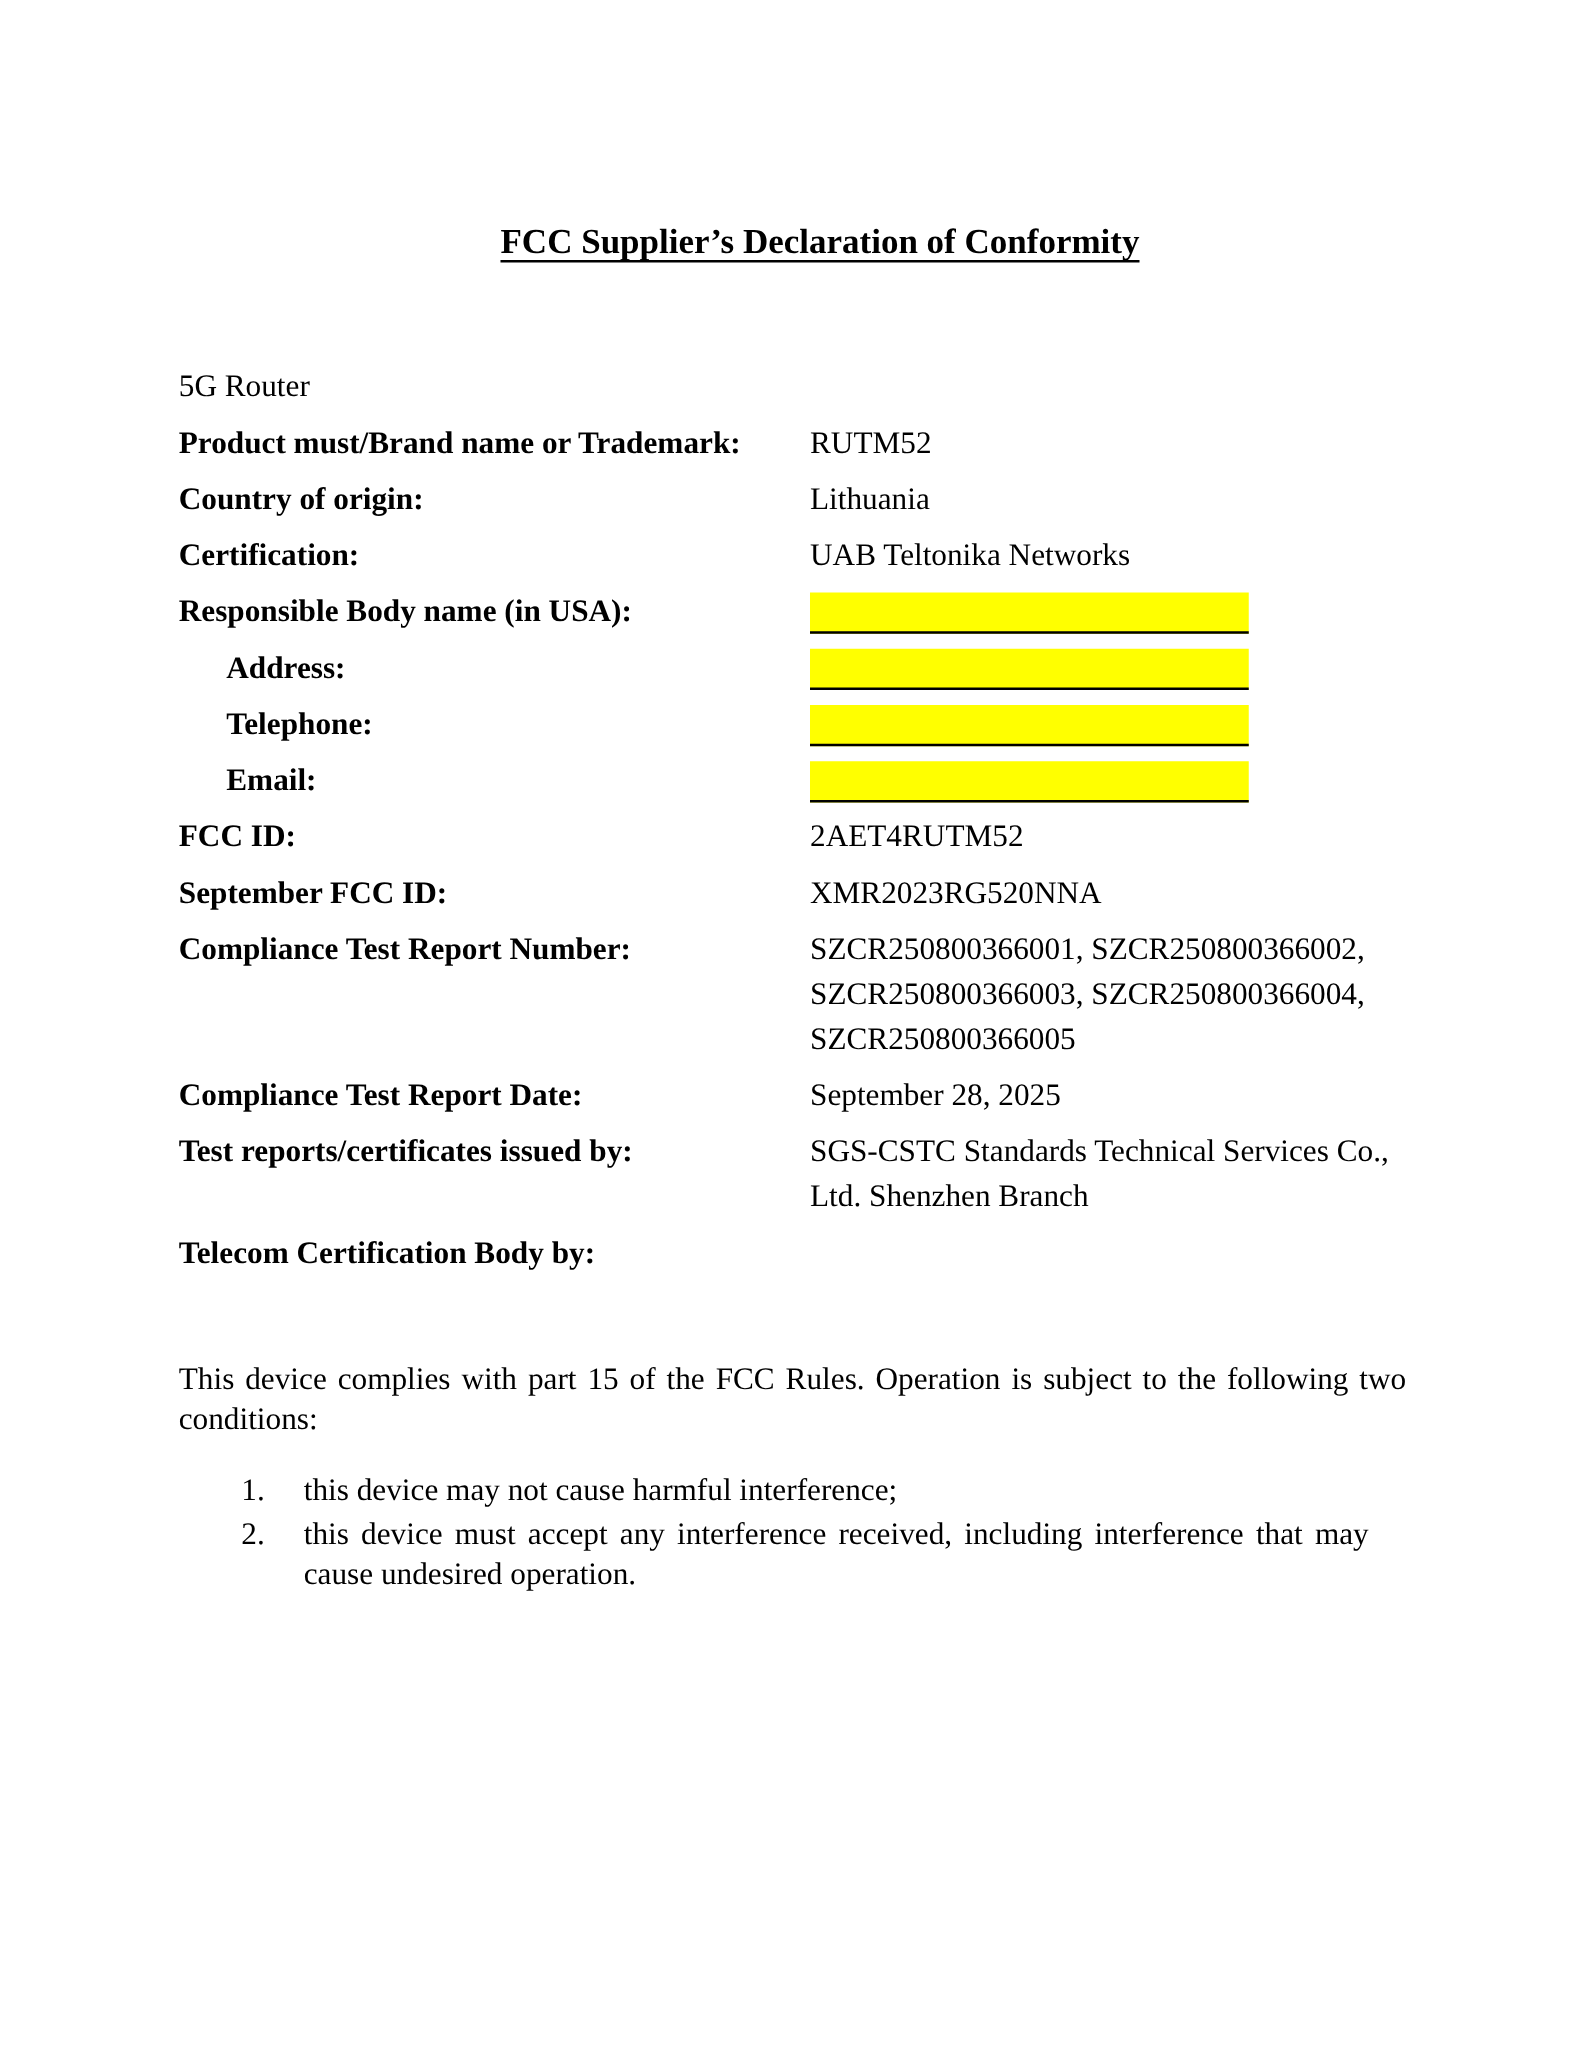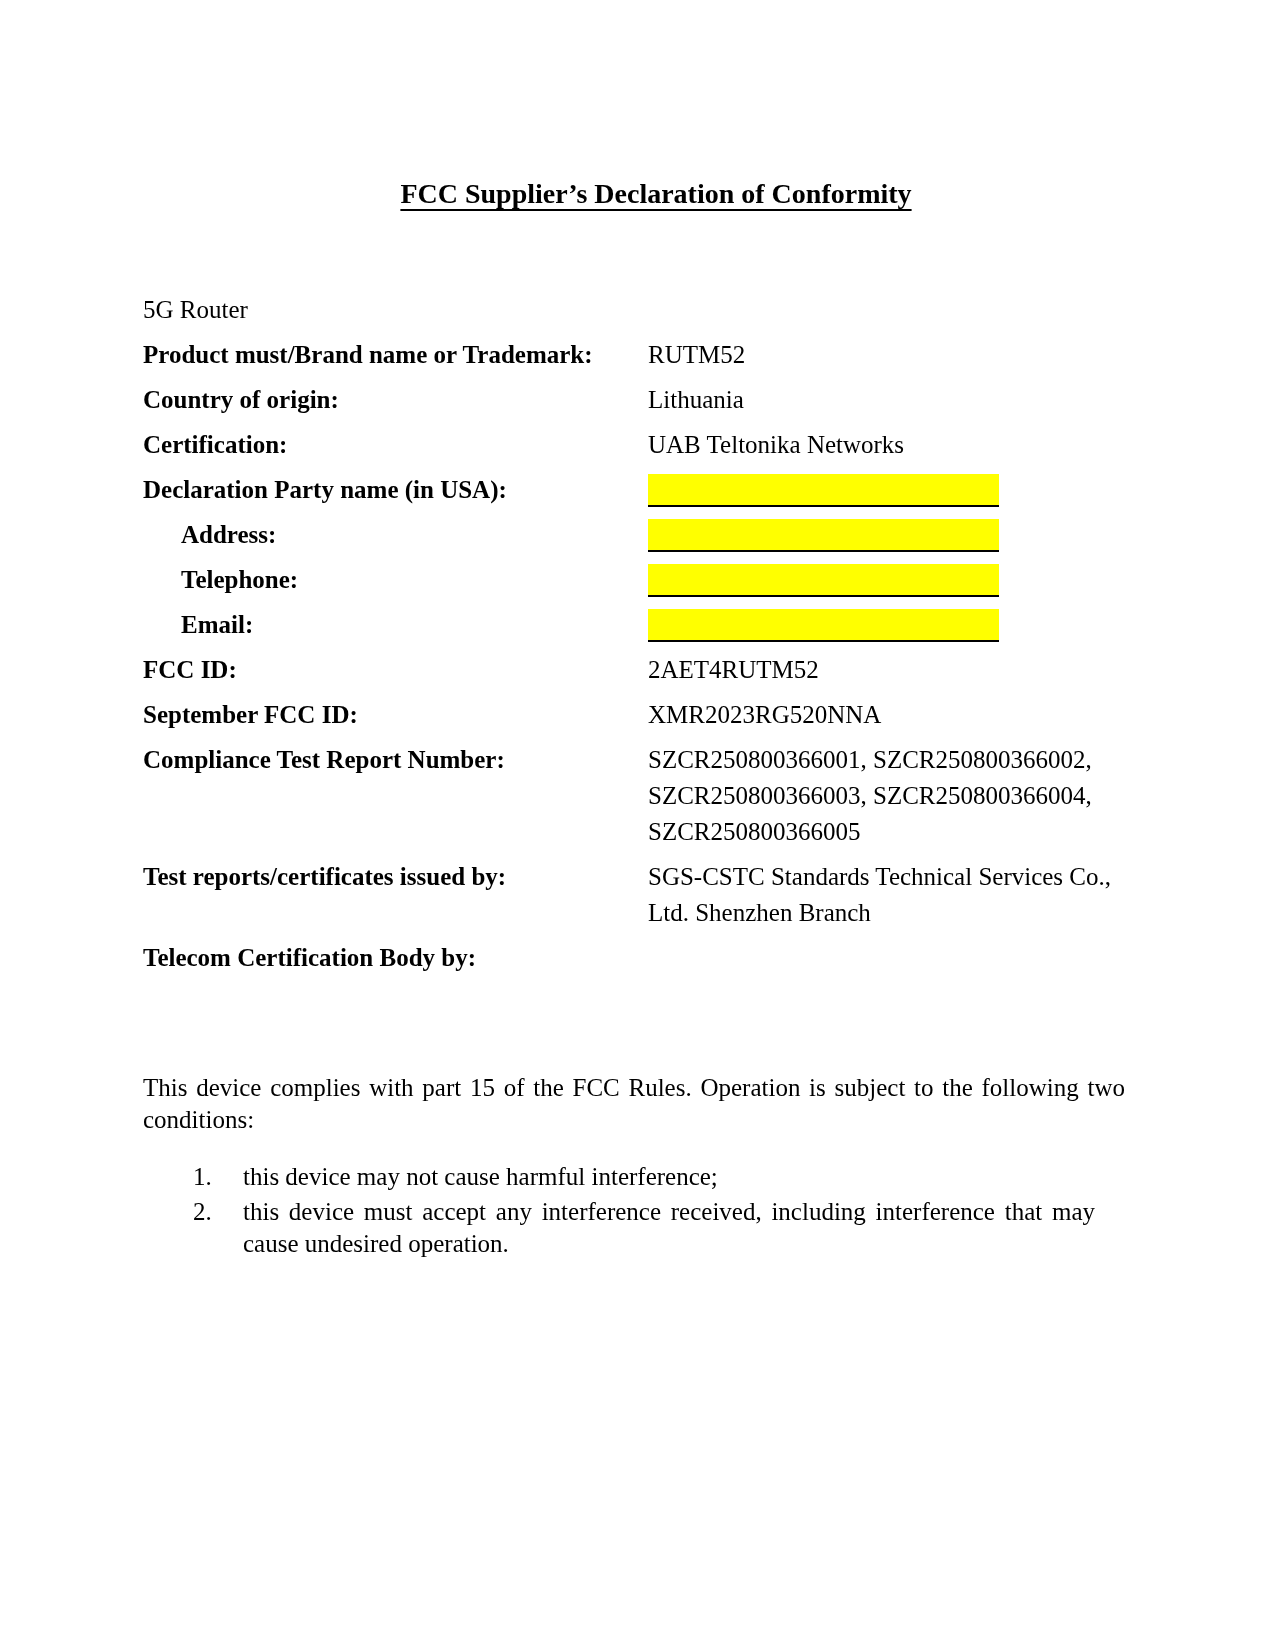--- a/index.html
+++ b/index.html
@@ -54,21 +54,21 @@
     width: 477px;
   }
   .blank-bar {
     width: 351px;
     height: 31px;
     margin-top: 2px;
     background: #FFFF00;
     border-bottom: 2px solid #000000;
   }
   .statement {
-    margin-top: 96px;
+    margin-top: 67px;
     font-size: 25px;
     line-height: 32px;
     text-align: justify;
     width: 982px;
   }
   .conditions {
     margin-top: 24px;
   }
   .cond-item {
     display: flex;
@@ -110,21 +110,21 @@
       <div class="field-label">Country of origin:</div>
       <div class="field-value">Lithuania</div>
     </div>
 
     <div class="field-row">
       <div class="field-label">Certification:</div>
       <div class="field-value">UAB Teltonika Networks</div>
     </div>
 
     <div class="field-row">
-      <div class="field-label">Declaration Party name (in USA):</div>
+      <div class="field-label">Responsible Body name (in USA):</div>
       <div class="field-value">
         <div class="blank-bar"></div>
       </div>
     </div>
 
     <div class="field-row">
       <div class="field-label indent">Address:</div>
       <div class="field-value">
         <div class="blank-bar"></div>
       </div>
@@ -152,20 +152,24 @@
     <div class="field-row">
       <div class="field-label">September FCC ID:</div>
       <div class="field-value">XMR2023RG520NNA</div>
     </div>
 
     <div class="field-row">
       <div class="field-label">Compliance Test Report Number:</div>
       <div class="field-value">SZCR250800366001, SZCR250800366002, SZCR250800366003, SZCR250800366004, SZCR250800366005</div>
     </div>
 
+    <div class="field-row">
+      <div class="field-label">Compliance Test Report Date:</div>
+      <div class="field-value">September 28, 2025</div>
+    </div>
 
     <div class="field-row">
       <div class="field-label">Test reports/certificates issued by:</div>
       <div class="field-value">SGS-CSTC Standards Technical Services Co., Ltd. Shenzhen Branch</div>
     </div>
 
     <div class="field-row">
       <div class="field-label">Telecom Certification Body by:</div>
     </div>
 

